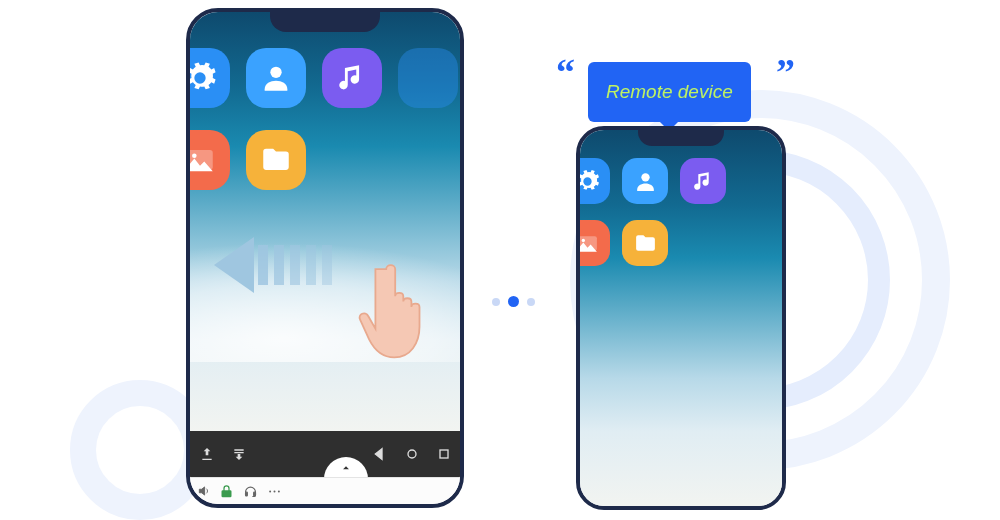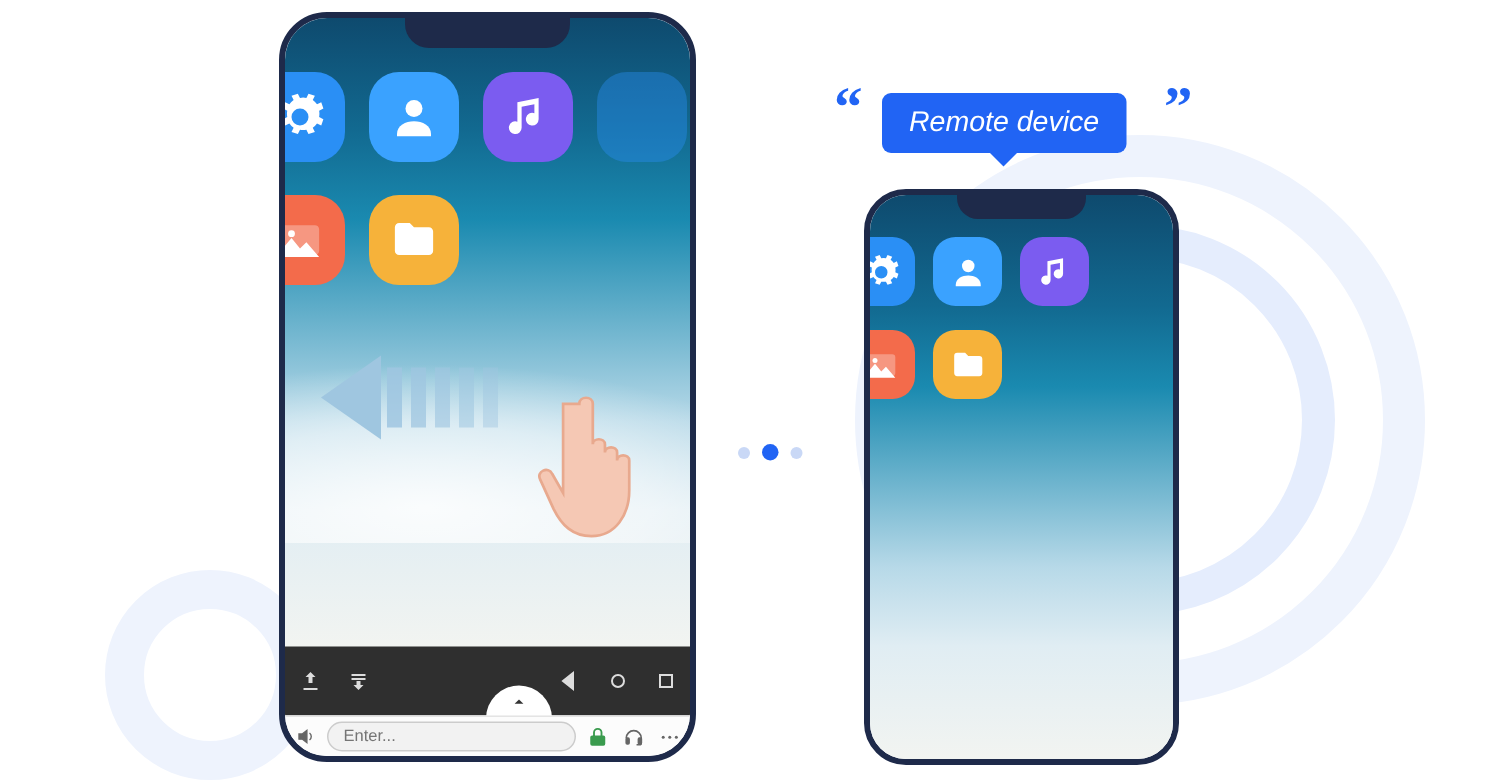--- a/index.html
+++ b/index.html
@@ -195,24 +195,24 @@
   .phone-remote .app { width: 46px; height: 46px; border-radius: 15px; }
   .phone-remote .app svg { width: 25px; height: 25px; }
   .phone-remote .app.half-left { margin-left: -24px; }
 
   
   .label {
     position: absolute;
     left: 588px;
     top: 62px;
     background: #2164f4;
-    color: #ffffff;
+    color: #bef264;
     font-style: italic;
     font-size: 19px;
-    padding: 9px 18px;
+    padding: 19px 18px;
     border-radius: 6px;
   }
   .label::after {
     content: '';
     position: absolute;
     bottom: -9px;
     left: 50%;
     transform: translateX(-50%);
     border-left: 9px solid transparent;
     border-right: 9px solid transparent;
@@ -340,21 +340,20 @@
     </div>
   </div>
 
   <div class="input-bar">
     <div class="ib-ico">
       <svg viewBox="0 0 24 24" width="14" height="14" fill="none" stroke="#666" stroke-width="1.6">
           <path d="M4 9v6h4l5 4V5L8 9H4z" fill="#666"></path>
           <path d="M16 8a5 5 0 010 8"></path>
         </svg>
     </div>
-    <input class="ib-input" placeholder="Enter..." style="">
     <div class="ib-right">
       <div class="ib-ico">
         <svg viewBox="0 0 24 24" width="15" height="15" fill="#3a9b4e">
             <path d="M12 2a5 5 0 00-5 5v3H6a2 2 0 00-2 2v7a2 2 0 002 2h12a2 2 0 002-2v-7a2 2 0 00-2-2h-1V7a5 5 0 00-5-5zm-3 8V7a3 3 0 116 0v3H9z"></path>
           </svg>
       </div>
       <div class="ib-ico">
         <svg viewBox="0 0 24 24" width="15" height="15" fill="none" stroke="#666" stroke-width="1.8">
             <path d="M4 13a8 8 0 1116 0v5a2 2 0 01-2 2h-3"></path>
             <rect x="4" y="13" width="3" height="6" rx="1" fill="#666"></rect>

